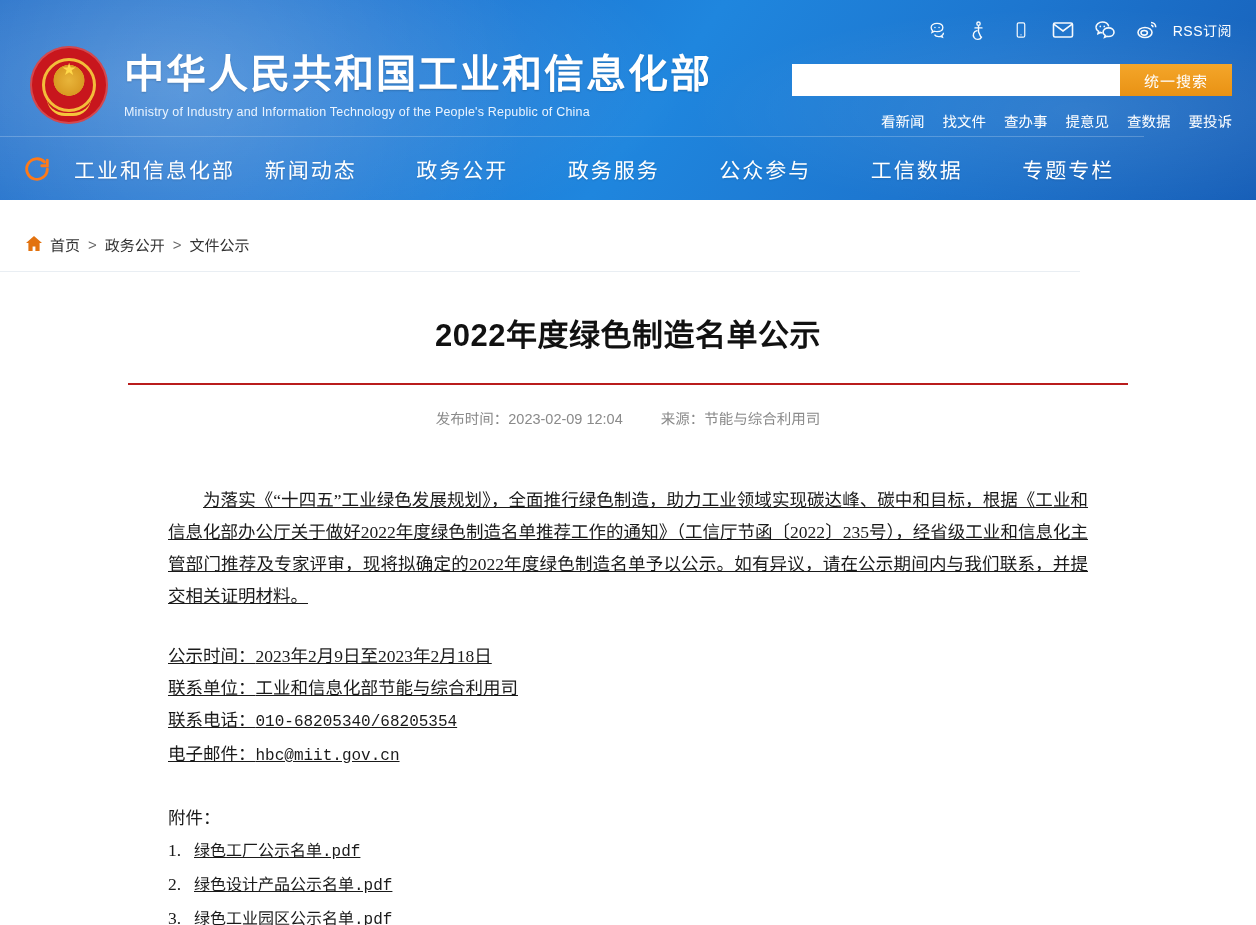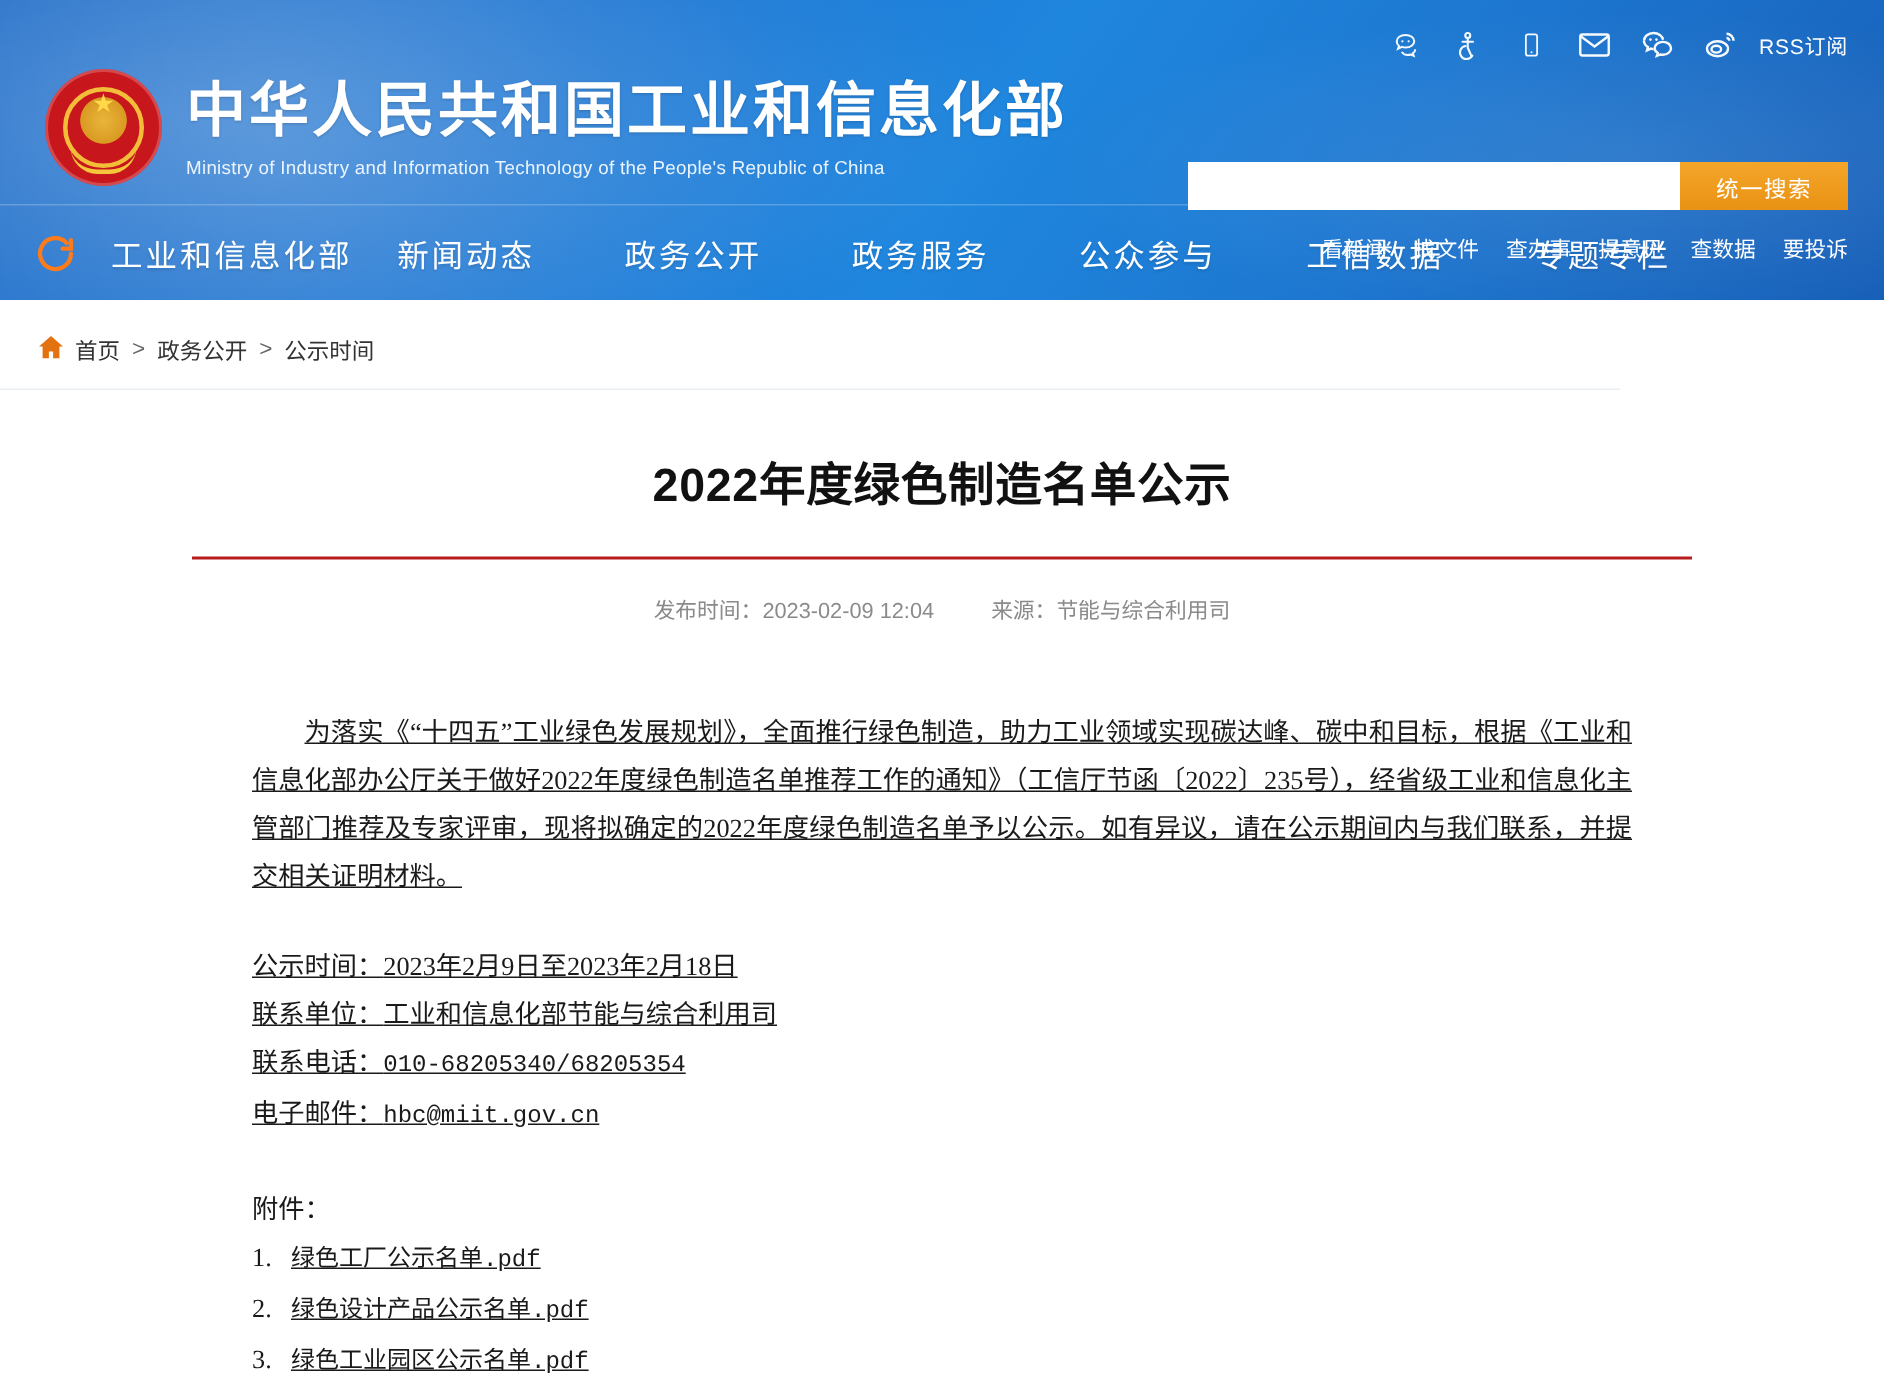--- a/index.html
+++ b/index.html
@@ -122,21 +122,21 @@
     white-space: nowrap;
   }
 
   
   .search-area {
     position: absolute;
     right: 24px; top: 64px;
     z-index: 5;
     width: 440px;
   }
-  .search-row { display: flex; height: 32px; margin-top: 44px; }
+  .search-row { display: flex; height: 32px; }
   .search-input {
     flex: 1 1 auto;
     height: 32px;
     border: none;
     outline: none;
     padding: 0 10px;
     font-size: 13px;
     background: #ffffff;
     color: #333;
   }
@@ -195,21 +195,21 @@
     letter-spacing: 2px;
     white-space: nowrap;
     cursor: pointer;
     text-shadow: 0 1px 2px rgba(0,0,0,.12);
   }
 
   
   .breadcrumb-bar {
     width: 1080px;
     border-bottom: 1px solid #e9eef3;
-    padding: 22px 0 16px 26px;
+    padding: 34px 0 16px 26px;
     display: flex;
     align-items: center;
     gap: 8px;
     font-size: 15px;
     color: #333;
   }
   .home-icon { color: #e2720f; font-size: 15px; line-height: 1; }
   .breadcrumb-bar a { color: #333; text-decoration: none; }
   .crumb-sep { color: #666; }
 
@@ -356,21 +356,21 @@
 <div class="breadcrumb-bar">
   <span class="home-icon">
     <svg width="16" height="15" viewBox="0 0 16 15" fill="currentColor">
       <path d="M8 0L0 7h2.4v8h4.2v-4.6h2.8V15h4.2V7H16z"></path>
     </svg>
   </span>
   <a href="#">首页</a>
   <span class="crumb-sep">&gt;</span>
   <a href="#">政务公开</a>
   <span class="crumb-sep">&gt;</span>
-  <a href="#">公示时间</a>
+  <a href="#">文件公示</a>
 </div>
 
 <div class="article">
   <h1 class="article-title">2022年度绿色制造名单公示</h1>
 
   <div class="article-meta">
     <div>
       <span>发布时间：</span><span>2023-02-09 12:04</span>
     </div>
     <div>

